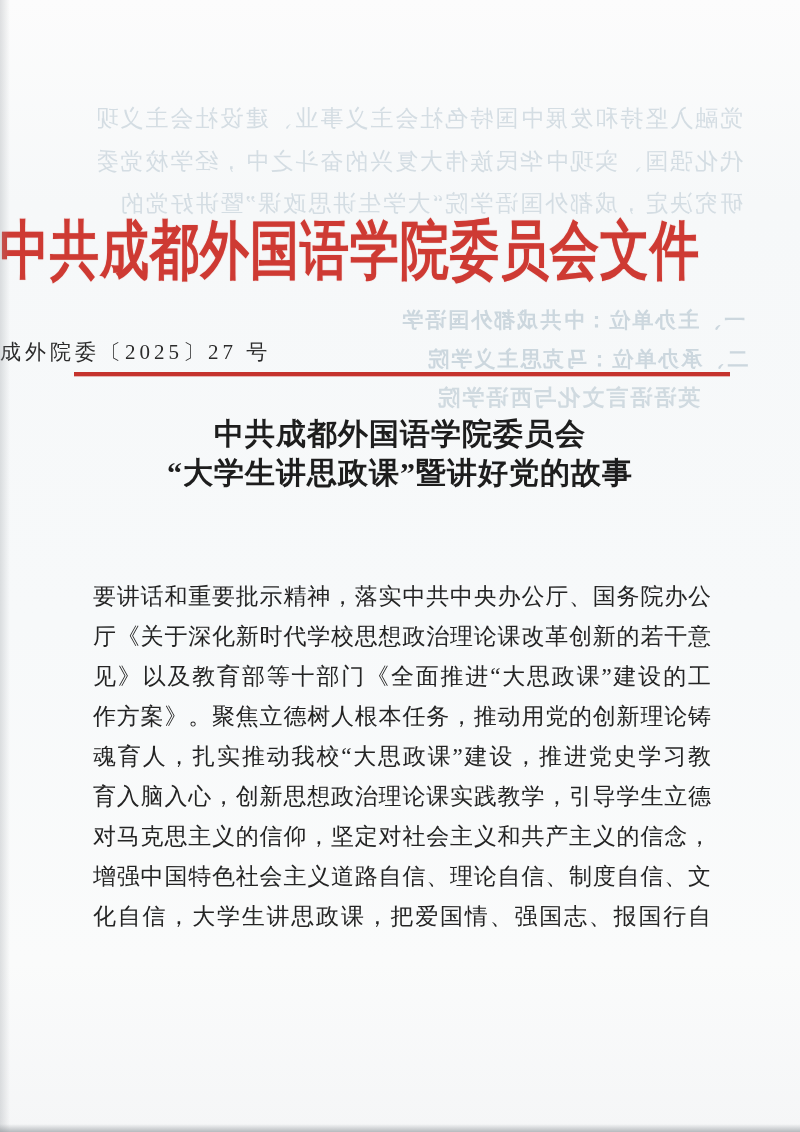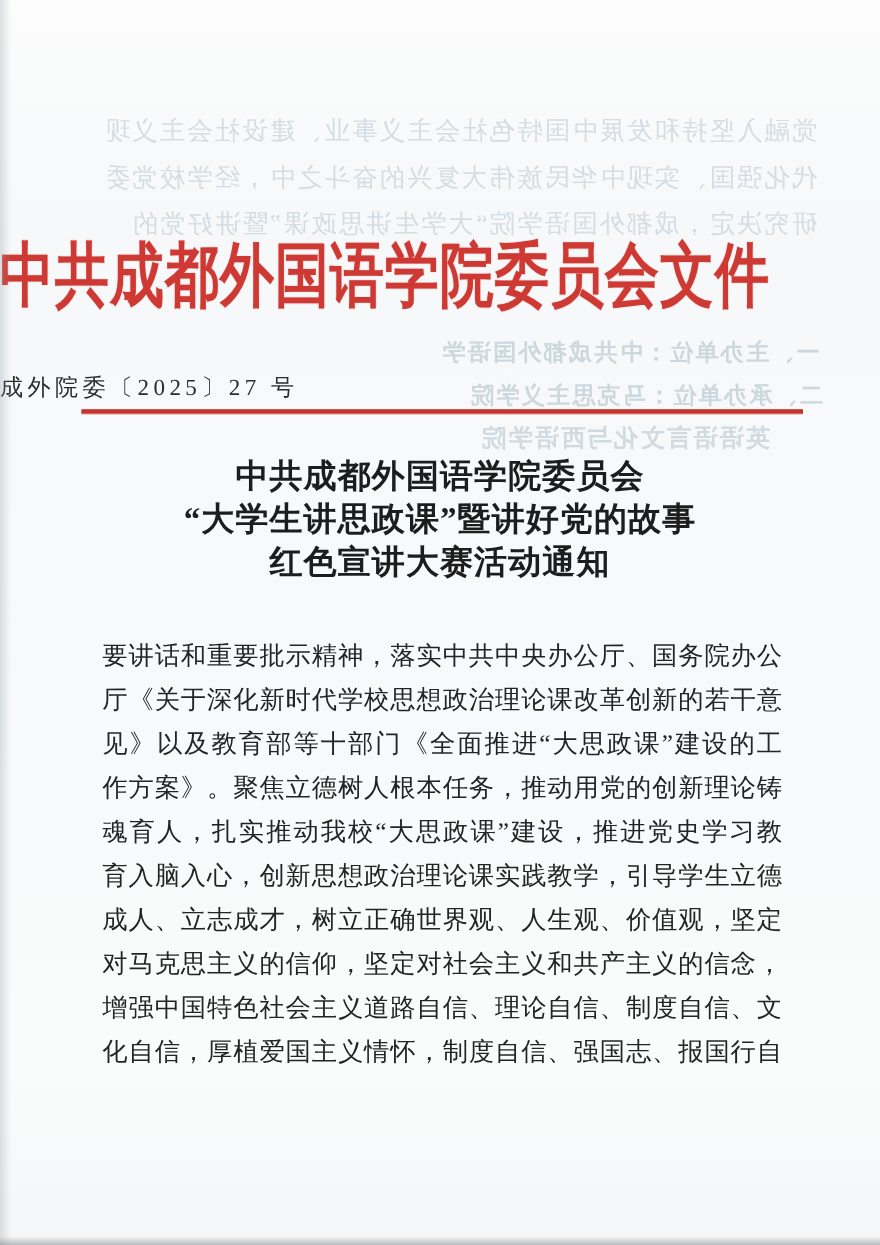--- a/index.html
+++ b/index.html
@@ -111,32 +111,30 @@
     <span class="masthead-inner">中共成都外国语学院委员会文件</span>
   </div>
 
   <div class="doc-number">成外院委〔2025〕27 号</div>
 
   <div class="red-rule"></div>
 
   <div class="notice-title">
     <div>中共成都外国语学院委员会</div>
     <div>“大学生讲思政课”暨讲好党的故事</div>
-    <div>红色宣讲大赛活动通知</div>
   </div>
 
   <div class="body-text">
     <div class="body-line">要讲话和重要批示精神，落实中共中央办公厅、国务院办公</div>
     <div class="body-line">厅《关于深化新时代学校思想政治理论课改革创新的若干意</div>
     <div class="body-line">见》以及教育部等十部门《全面推进“大思政课”建设的工</div>
     <div class="body-line">作方案》。聚焦立德树人根本任务，推动用党的创新理论铸</div>
     <div class="body-line">魂育人，扎实推动我校“大思政课”建设，推进党史学习教</div>
     <div class="body-line">育入脑入心，创新思想政治理论课实践教学，引导学生立德</div>
-    <div class="body-line">成人、立志成才，树立正确世界观、人生观、价值观，坚定</div>
     <div class="body-line">对马克思主义的信仰，坚定对社会主义和共产主义的信念，</div>
     <div class="body-line">增强中国特色社会主义道路自信、理论自信、制度自信、文</div>
-    <div class="body-line">化自信，厚植爱国主义情怀，制度自信、强国志、报国行自</div>
+    <div class="body-line">化自信，大学生讲思政课，把爱国情、强国志、报国行自</div>
   </div>
 
   <div class="edge-left"></div>
   <div class="edge-bottom"></div>
 
 </div>
 
 </body></html>

